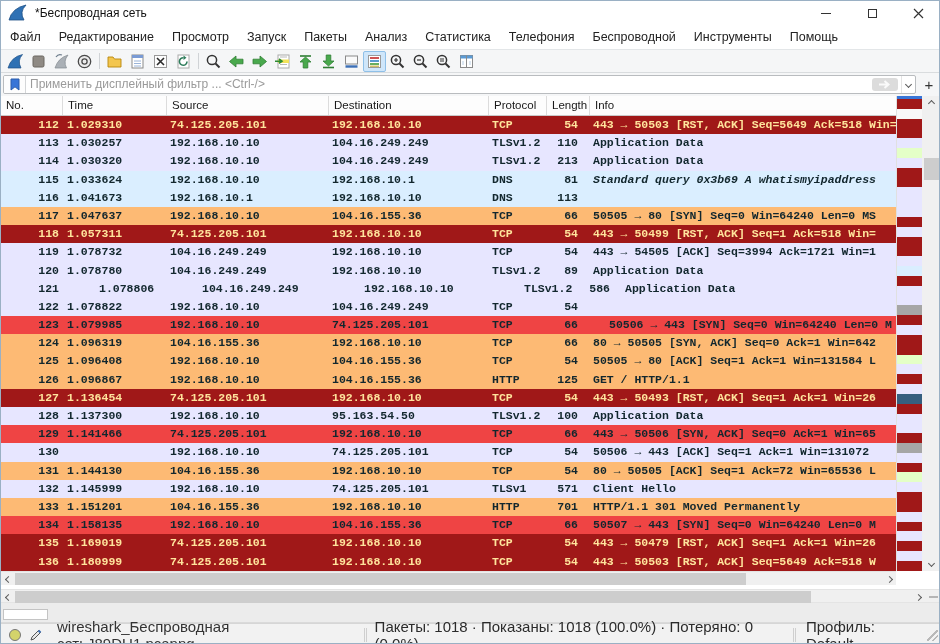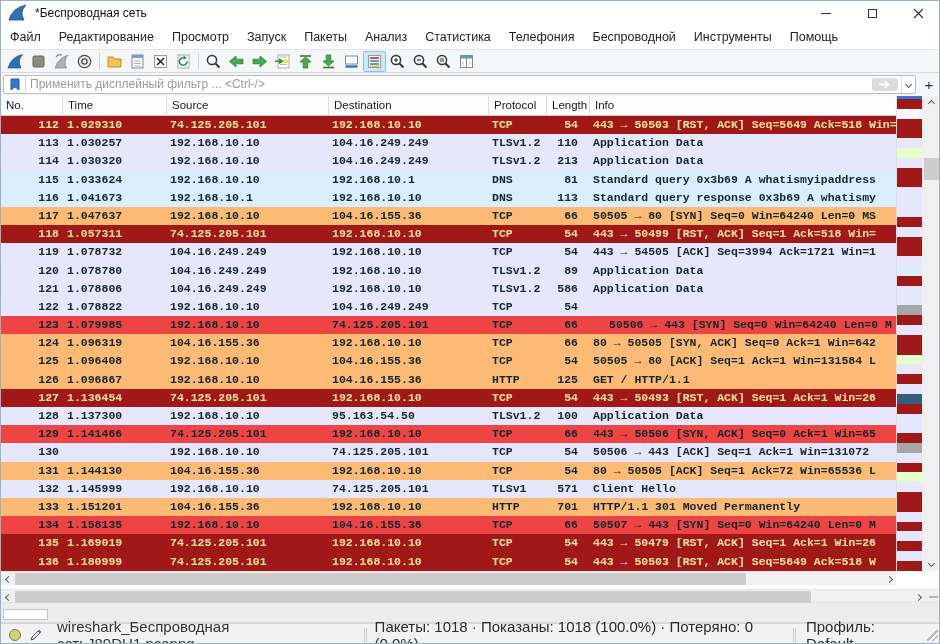--- a/index.html
+++ b/index.html
@@ -315,30 +315,29 @@
         <span class="pcell" style="width: 43px; text-align: right; padding-right: 12px;">213</span>
         <span class="pcell" style="flex: 1 1 0%; padding-left: 3px;">Application Data</span>
       </div>
       <div class="prow c-dns">
         <span class="pcell" style="width: 62px; text-align: right; padding-right: 4px;">115</span>
         <span class="pcell" style="width: 104px; padding-left: 4px;">1.033624</span>
         <span class="pcell" style="width: 162px; padding-left: 3px;">192.168.10.10</span>
         <span class="pcell" style="width: 160px; padding-left: 3px;">192.168.10.1</span>
         <span class="pcell" style="width: 58px; padding-left: 3px;">DNS</span>
         <span class="pcell" style="width: 43px; text-align: right; padding-right: 12px;">81</span>
-        <span class="pcell" style="flex: 1 1 0%; padding-left: 3px;">Standard query 0x3b69 A whatismyipaddress</span>
+        <span class="pcell" style="flex: 1 1 0%; padding-left: 3px; font-style: italic;">Standard query 0x3b69 A whatismyipaddress</span>
       </div>
       <div class="prow c-dns">
         <span class="pcell" style="width: 62px; text-align: right; padding-right: 4px;">116</span>
         <span class="pcell" style="width: 104px; padding-left: 4px;">1.041673</span>
         <span class="pcell" style="width: 162px; padding-left: 3px;">192.168.10.1</span>
         <span class="pcell" style="width: 160px; padding-left: 3px;">192.168.10.10</span>
         <span class="pcell" style="width: 58px; padding-left: 3px;">DNS</span>
         <span class="pcell" style="width: 43px; text-align: right; padding-right: 12px;">113</span>
-        <span class="pcell" style="flex: 1 1 0%; padding-left: 3px;">Standard query response 0x3b69 A whatismy</span>
       </div>
       <div class="prow c-http">
         <span class="pcell" style="width: 62px; text-align: right; padding-right: 4px;">117</span>
         <span class="pcell" style="width: 104px; padding-left: 4px;">1.047637</span>
         <span class="pcell" style="width: 162px; padding-left: 3px;">192.168.10.10</span>
         <span class="pcell" style="width: 160px; padding-left: 3px;">104.16.155.36</span>
         <span class="pcell" style="width: 58px; padding-left: 3px;">TCP</span>
         <span class="pcell" style="width: 43px; text-align: right; padding-right: 12px;">66</span>
         <span class="pcell" style="flex: 1 1 0%; padding-left: 3px;">50505 → 80 [SYN] Seq=0 Win=64240 Len=0 MS</span>
       </div>
@@ -364,21 +363,21 @@
         <span class="pcell" style="width: 62px; text-align: right; padding-right: 4px;">120</span>
         <span class="pcell" style="width: 104px; padding-left: 4px;">1.078780</span>
         <span class="pcell" style="width: 162px; padding-left: 3px;">104.16.249.249</span>
         <span class="pcell" style="width: 160px; padding-left: 3px;">192.168.10.10</span>
         <span class="pcell" style="width: 58px; padding-left: 3px;">TLSv1.2</span>
         <span class="pcell" style="width: 43px; text-align: right; padding-right: 12px;">89</span>
         <span class="pcell" style="flex: 1 1 0%; padding-left: 3px;">Application Data</span>
       </div>
       <div class="prow c-tcp">
         <span class="pcell" style="width: 62px; text-align: right; padding-right: 4px;">121</span>
-        <span class="pcell" style="width: 104px; padding-left: 4px;">1.078806</span>
+        <span class="pcell" style="width: 104px; padding-left: 4px; margin-left: 32px;">1.078806</span>
         <span class="pcell" style="width: 162px; padding-left: 3px;">104.16.249.249</span>
         <span class="pcell" style="width: 160px; padding-left: 3px;">192.168.10.10</span>
         <span class="pcell" style="width: 58px; padding-left: 3px;">TLSv1.2</span>
         <span class="pcell" style="width: 43px; text-align: right; padding-right: 12px;">586</span>
         <span class="pcell" style="flex: 1 1 0%; padding-left: 3px;">Application Data</span>
       </div>
       <div class="prow c-tcp">
         <span class="pcell" style="width: 62px; text-align: right; padding-right: 4px;">122</span>
         <span class="pcell" style="width: 104px; padding-left: 4px;">1.078822</span>
         <span class="pcell" style="width: 162px; padding-left: 3px;">192.168.10.10</span>

